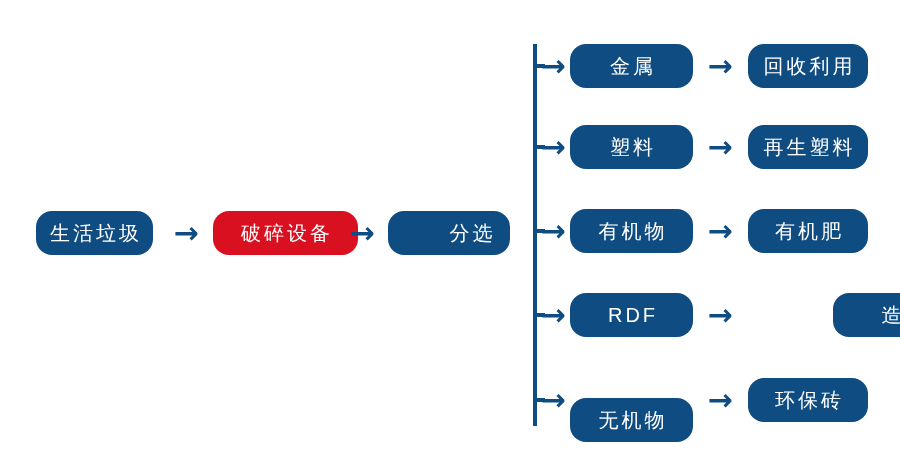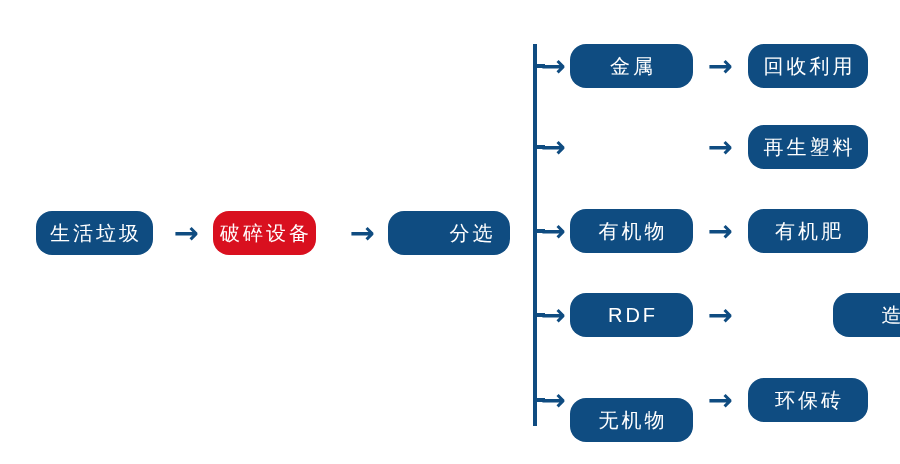--- a/index.html
+++ b/index.html
@@ -66,40 +66,41 @@
 </style>
 </head>
 <body>
 
 <div id="flow">
 
   <div class="node blue" style="left:36px; top:211px; width:117px; height:44px;">生活垃圾</div>
 
   <div class="arrow" style="left:168px; top:218px; width:36px; height:30px;">→</div>
 
-  <div class="node red" style="left:213px; top:211px; width:103px; height:44px;">破碎设备</div>
+  <div class="node red" style="left:213px; top:211px; width:145px; height:44px;">破碎设备</div>
 
   <div class="arrow" style="left:344px; top:218px; width:36px; height:30px;">→</div>
 
   <div class="node blue" style="left:388px; top:211px; width:122px; height:44px;padding-left:44px;">分选</div>
 
   <div class="trunk" style="left:533px; top:44px; width:4px; height:382px;"></div>
 
   <div class="branch-stub" style="left:533px; top:64px; width:12px;"></div>
   <div class="arrow" style="left:536px; top:51px; width:34px; height:30px;">→</div>
 
   <div class="node blue" style="left:570px; top:44px; width:123px; height:44px;">金属</div>
 
   <div class="arrow" style="left:697px; top:51px; width:46px; height:30px;">→</div>
 
   <div class="node blue" style="left:748px; top:44px; width:120px; height:44px;">回收利用</div>
 
   <div class="branch-stub" style="left:533px; top:145px; width:12px;"></div>
   <div class="arrow" style="left:536px; top:132px; width:34px; height:30px;">→</div>
 
+  <div class="node blue" style="left:570px; top:125px; width:123px; height:44px;">塑料</div>
 
   <div class="arrow" style="left:697px; top:132px; width:46px; height:30px;">→</div>
 
   <div class="node blue" style="left:748px; top:125px; width:120px; height:44px;">再生塑料</div>
 
   <div class="branch-stub" style="left:533px; top:229px; width:12px;"></div>
   <div class="arrow" style="left:536px; top:216px; width:34px; height:30px;">→</div>
 
   <div class="node blue" style="left:570px; top:209px; width:123px; height:44px;">有机物</div>
 

